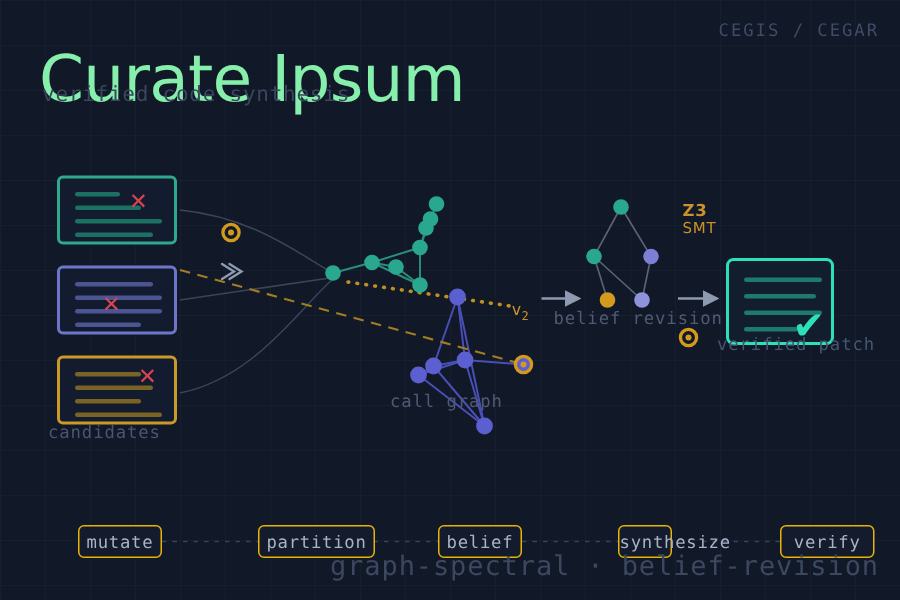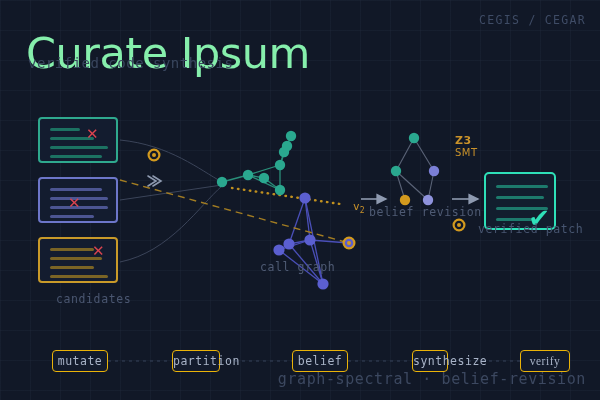--- a/index.html
+++ b/index.html
@@ -134,21 +134,20 @@
     font-family: "DejaVu Sans", "Liberation Sans", sans-serif;
     line-height: 1;
   }
   .solver .s-name { font-size: 11px; font-weight: bold; letter-spacing: 0.5px; }
   .solver .s-sub  { font-size: 10px; font-weight: normal; letter-spacing: 0.5px; display:block; margin-top: 1px; }
   .vlabel {
     position: absolute;
     color: #c9922a;
     font-size: 11px;
     white-space: nowrap;
-    margin-left: 12px;
   }
   .vlabel sub { font-size: 8px; }
 
   
   .step {
     position: absolute;
     box-sizing: border-box;
     height: 22px;
     border: 1px solid #eab308;
     border-radius: 4px;
@@ -157,21 +156,21 @@
     font-size: 11.5px;
     letter-spacing: 0.5px;
     line-height: 20px;
     text-align: center;
     white-space: nowrap;
   }
   .footer {
     position: absolute;
     right: 14px;
     bottom: 12px;
-    font-size: 15px;
+    font-size: 18px;
     letter-spacing: 0.6px;
     color: #3c4860;
     white-space: nowrap;
   }
 </style>
 </head>
 <body>
 
 <div id="stage">
 
@@ -293,21 +292,21 @@
         <div class="xmark" style="left: 28px; top: 17px;">✕</div>
       </div>
       <div class="card card-amber" style="left: 38px; top: 237px; width: 80px; height: 46px;">
         <div class="ln" style="left: 10px; top: 9px; width: 44px;"></div>
         <div class="ln" style="left: 10px; top: 18px; width: 52px;"></div>
         <div class="ln" style="left: 10px; top: 27px; width: 44px;"></div>
         <div class="ln" style="left: 10px; top: 36px; width: 58px;"></div>
         <div class="xmark" style="left: 52px; top: 5px;">✕</div>
       </div>
     </div>
-  <div class="cap" style="left:56px; top:281px;margin-top:11px;">candidates</div>
+  <div class="cap" style="left:32px; top:281px;">candidates</div>
 
   <div class="glabel" style="left:369px; top:205px;">belief revision</div>
   <div class="glabel" style="left:260px; top:260px;">call graph</div>
 
   <div class="solver" style="left:455px; top:131px;">
     <span class="s-name">Z3</span>
     <span class="s-sub">SMT</span>
   </div>
 
   <div class="vlabel" style="left:341px; top:200px;"><span>v</span><sub>2</sub></div>
@@ -324,21 +323,21 @@
   <svg style="position:absolute; left:0; top:0; width:600px; height:400px; pointer-events:none;" viewBox="0 0 600 400">
     <g stroke="#36425a" stroke-width="1" stroke-dasharray="3 4" fill="none">
       <path d="M108,361 L172,361"></path>
       <path d="M228,361 L292,361"></path>
       <path d="M348,361 L412,361"></path>
       <path d="M468,361 L520,361"></path>
     </g>
   </svg>
   <div id="pipeline-host">
       <div class="step" style="left: 52px; top: 350px; width: 56px;">mutate</div>
-      <div class="step" style="left: 172px; top: 350px; width: 48px;">partition</div>
+      <div class="step" style="left: 172px; top: 350px; width: 78px;">partition</div>
       <div class="step" style="left: 292px; top: 350px; width: 56px;">belief</div>
       <div class="step" style="left: 412px; top: 350px; width: 36px;">synthesize</div>
-      <div class="step" style="left: 520px; top: 350px; width: 50px; font-family: Liberation Serif, serif;">verify</div>
+      <div class="step" style="left: 520px; top: 350px; width: 63px;">verify</div>
     </div>
 
   <div class="footer">graph-spectral · belief-revision</div>
 
 </div>
 
 </body></html>

